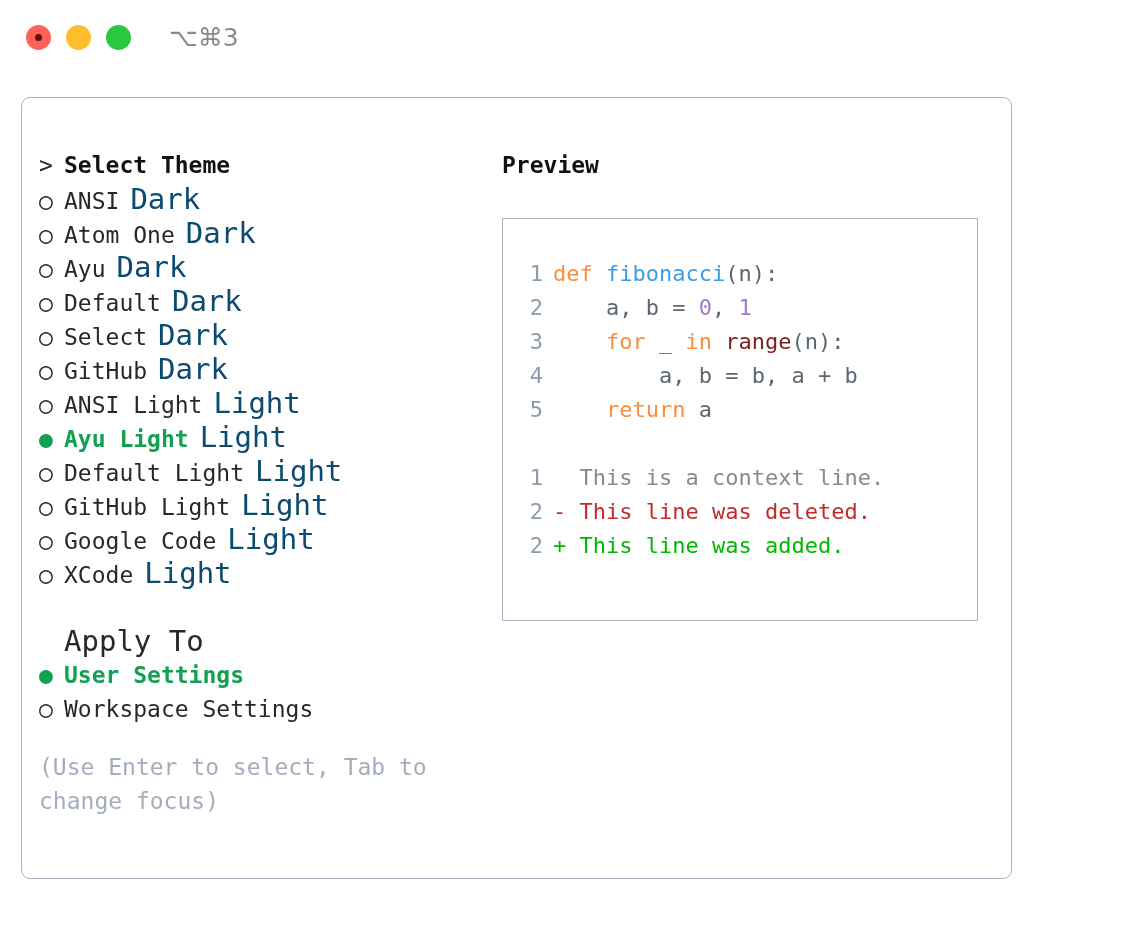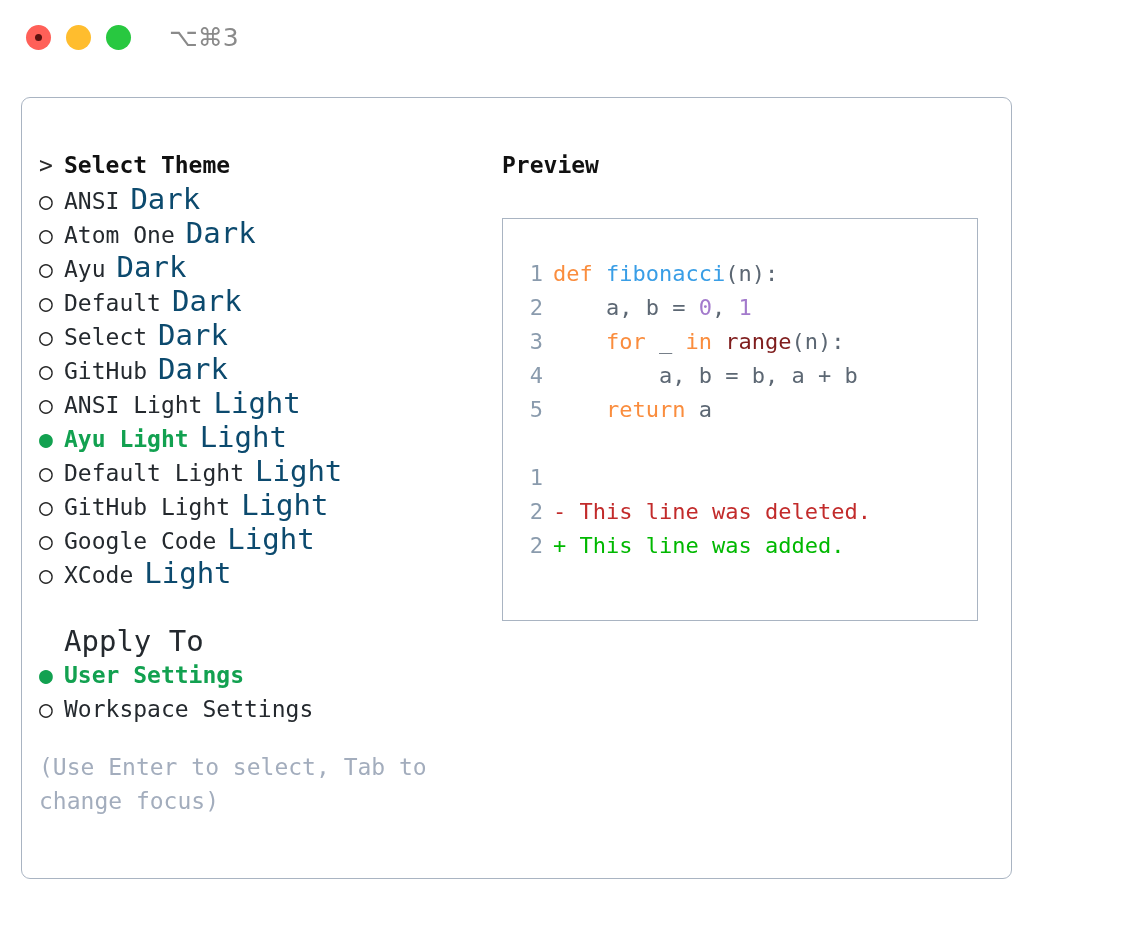--- a/index.html
+++ b/index.html
@@ -241,21 +241,21 @@
         <div class="preview-box">
           <div id="code-block">
               <div class="code-line"><span class="lnum">1</span><span class="code-text"><span class="tok-kw">def</span><span class="tok-pl"> </span><span class="tok-fn">fibonacci</span><span class="tok-pl">(n):</span></span></div>
               <div class="code-line"><span class="lnum">2</span><span class="code-text"><span class="tok-var">    a, b </span><span class="tok-pl">= </span><span class="tok-num">0</span><span class="tok-pl">, </span><span class="tok-num">1</span></span></div>
               <div class="code-line"><span class="lnum">3</span><span class="code-text"><span class="tok-pl">    </span><span class="tok-kw">for</span><span class="tok-var"> _ </span><span class="tok-kw">in</span><span class="tok-pl"> </span><span class="tok-bi">range</span><span class="tok-pl">(n):</span></span></div>
               <div class="code-line"><span class="lnum">4</span><span class="code-text"><span class="tok-var">        a, b </span><span class="tok-pl">= </span><span class="tok-var">b, a </span><span class="tok-pl">+ </span><span class="tok-var">b</span></span></div>
               <div class="code-line"><span class="lnum">5</span><span class="code-text"><span class="tok-pl">    </span><span class="tok-kw">return</span><span class="tok-var"> a</span></span></div>
             </div>
           <div class="blank-line"></div>
           <div id="diff-block">
-              <div class="code-line"><span class="lnum">1</span></div>
+              <div class="code-line"><span class="lnum">1</span><span class="code-text diff-ctx"><span> </span><span> This is a context line.</span></span></div>
               <div class="code-line"><span class="lnum">2</span><span class="code-text diff-del"><span>-</span><span> This line was deleted.</span></span></div>
               <div class="code-line"><span class="lnum">2</span><span class="code-text diff-add"><span>+</span><span> This line was added.</span></span></div>
             </div>
         </div>
       </div>
 
     </div>
   </div>
 </div>
 

